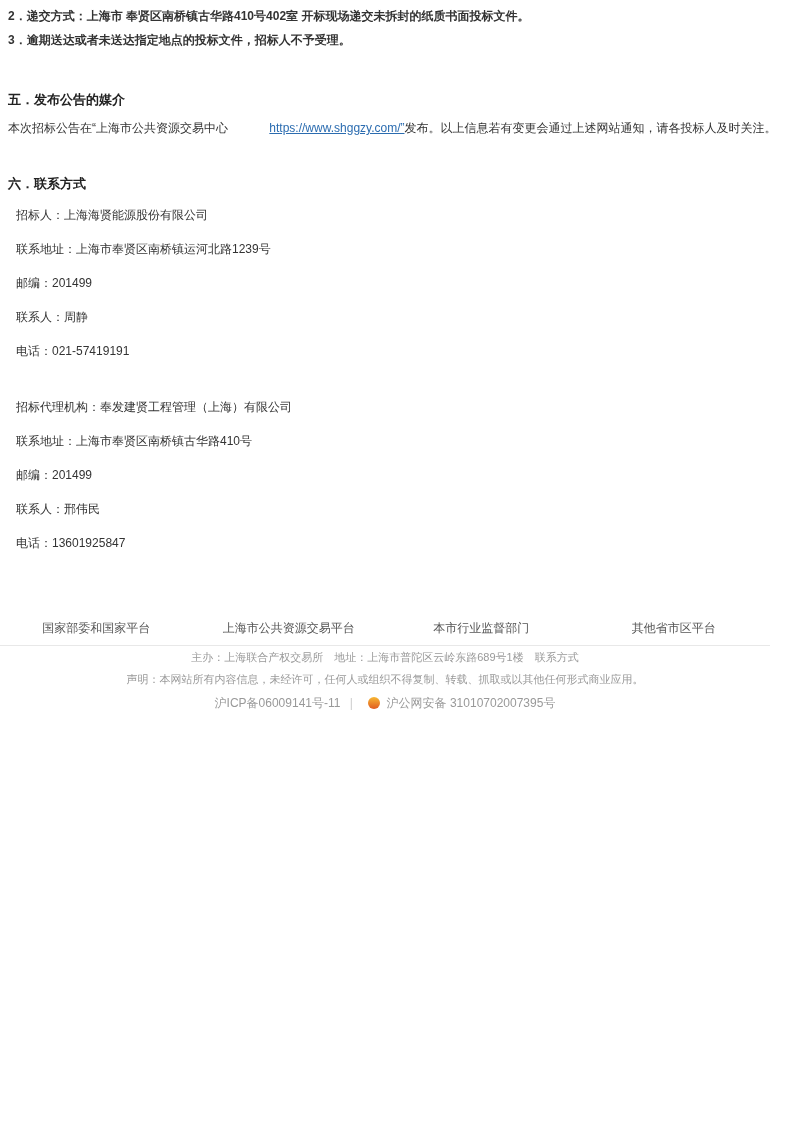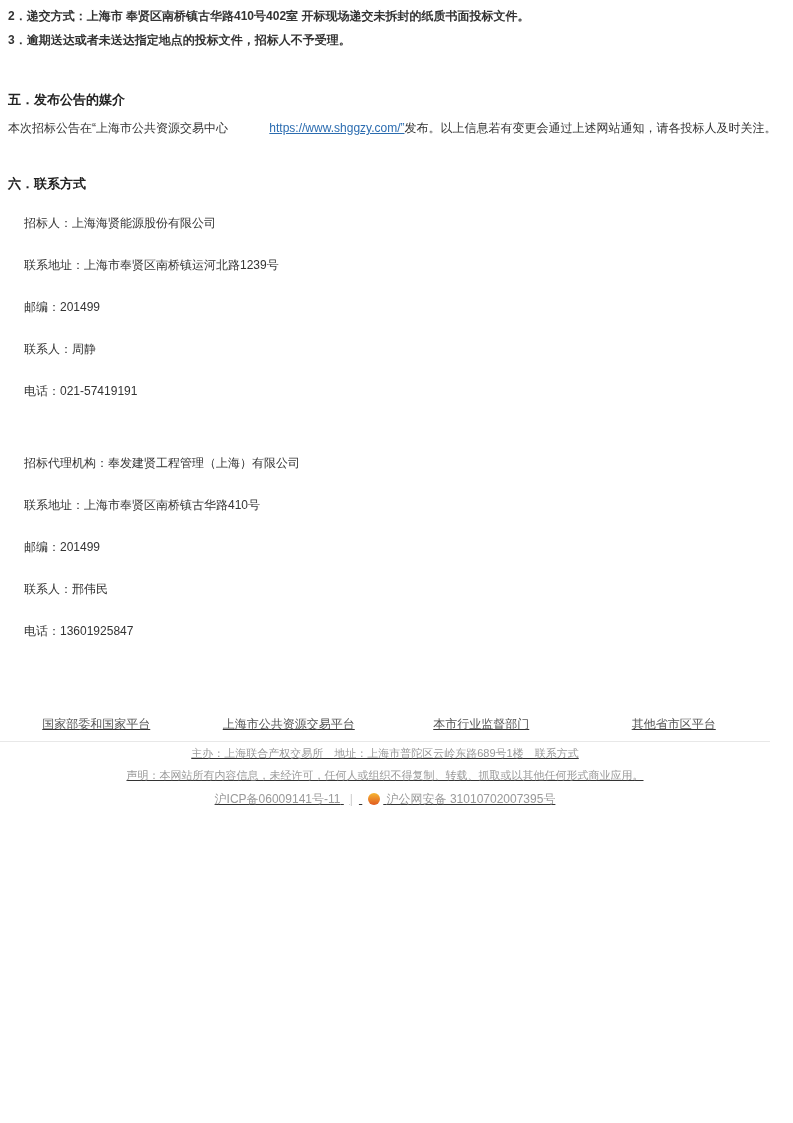--- a/index.html
+++ b/index.html
@@ -40,34 +40,33 @@
     font-size: 12px;
     line-height: 20px;
     color: #333;
     margin: 0;
   }
   .spacer-md { height: 14px; }
   .contact-line {
     font-size: 12px;
     line-height: 26px;
     color: #333;
-    margin: 16px;
+    margin: 8px;
   }
   .link-inline {
     color: #2b6cb0;
     text-decoration: underline;
     word-break: break-all;
     margin-left: 38px;
   }
 
   
   .footer {
     margin-top: 40px;
     width: 770px;
-    text-decoration: underline;
   }
   .platform-row {
     display: flex;
     justify-content: space-around;
     align-items: center;
     padding: 10px 0 8px 0;
     border-bottom: 1px solid #e8e8e8;
     font-size: 12px;
     color: #666;
   }

